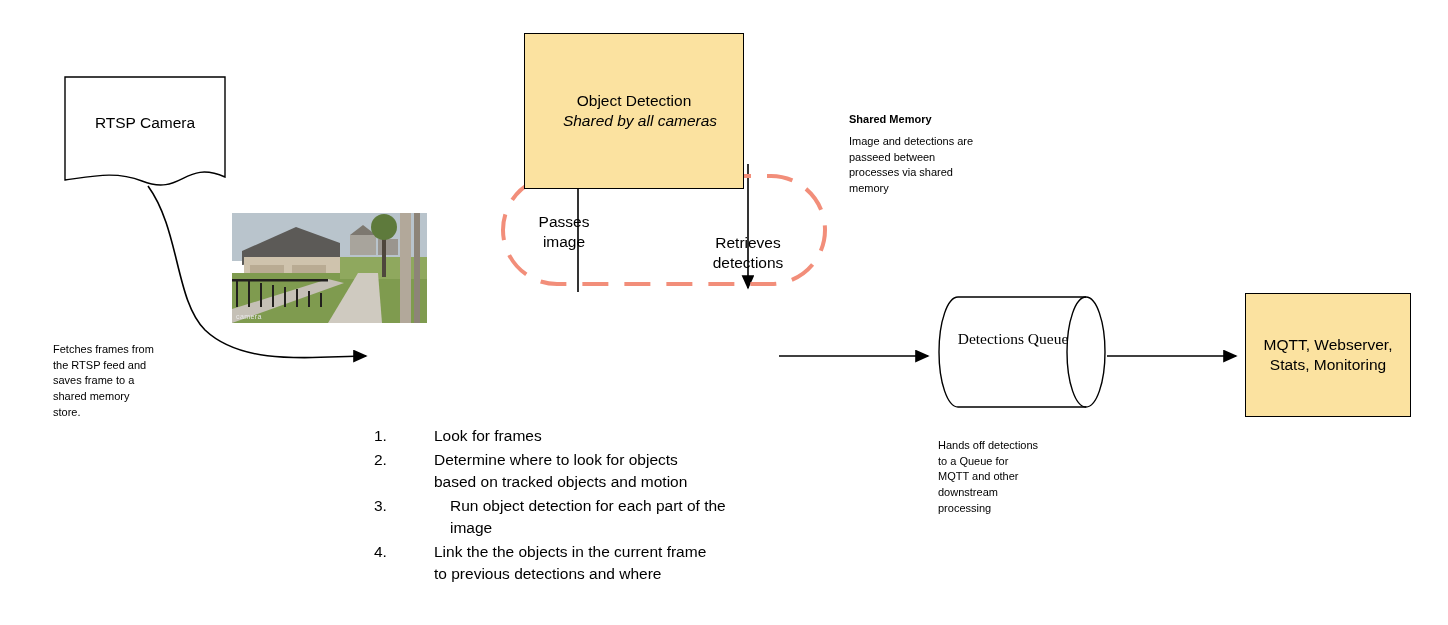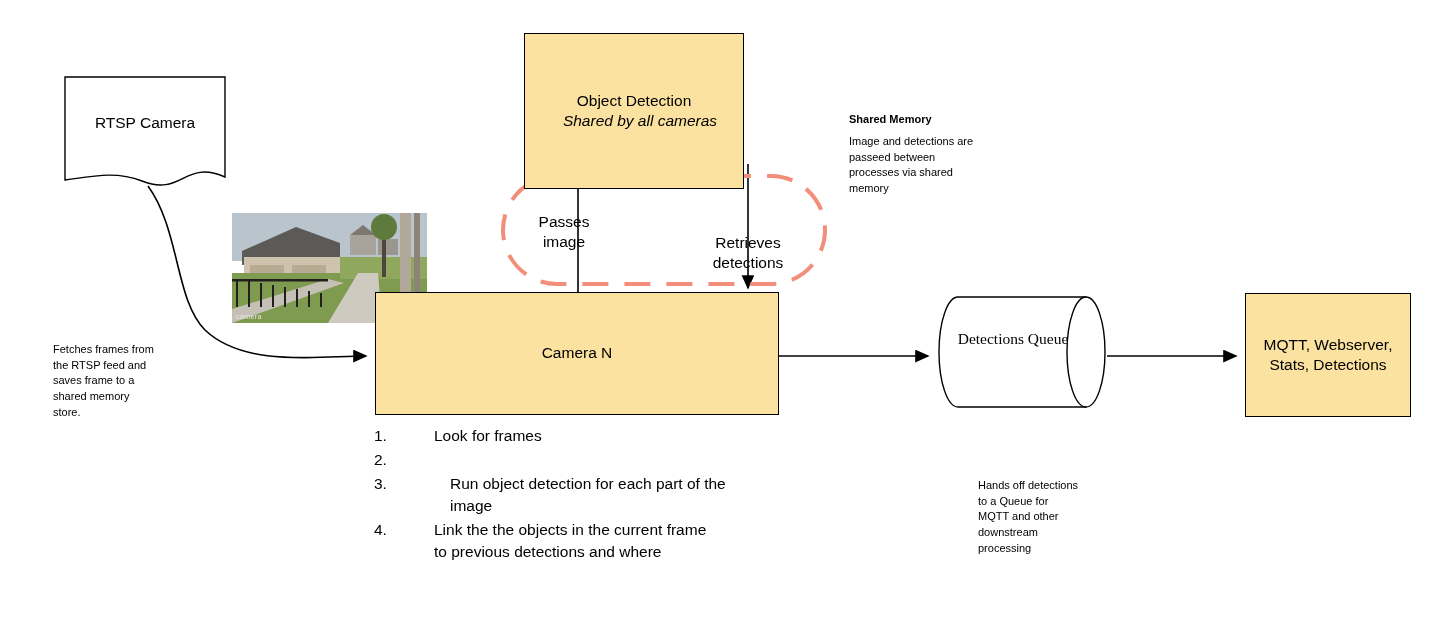--- a/index.html
+++ b/index.html
@@ -204,36 +204,33 @@
       <circle cx="152" cy="14" r="13" fill="#5e7a3c"></circle>
     </svg>
     <div class="thumb-watermark">camera</div>
   </div>
 
   <div class="node" id="object-detection" style="left:524px; top:33px; width:220px; height:156px;">
     <div>Object Detection</div>
     <div class="sub">Shared by all cameras</div>
   </div>
 
-  <div class="node" id="camera-n" style="left:375px; top:292px; width:404px; height:123px;">
-    <div>Camera N</div>
-  </div>
 
   <div id="detections-queue">
     <svg width="168" height="112" viewBox="0 0 168 112">
       <path d="M20,1 L148,1 A19,55 0 0 1 148,111 L20,111 A19,55 0 0 1 20,1 Z" fill="#ffffff" stroke="#000000" stroke-width="1.4"></path>
       <path d="M148,1 A19,55 0 0 0 148,111" fill="none" stroke="#000000" stroke-width="1.4"></path>
     </svg>
     <div class="queue-label">Detections
 Queue</div>
   </div>
 
   <div class="node" id="downstream" style="left:1245px; top:293px; width:166px; height:124px; white-space:pre-line;">
     <div>MQTT, Webserver,
-Stats, Detections</div>
+Stats, Monitoring</div>
   </div>
 
   <div class="edge-label" style="left:514px; top:212px; width:100px;">Passes
 image</div>
 
   <div class="edge-label" style="left:692px; top:210px; width:112px;margin-top:23px;">Retrieves
 detections</div>
 
   <div class="plain-text" style="left:46px; top:342px; width:200px;margin-left:7px;">Fetches frames from
 the RTSP feed and
@@ -241,33 +238,35 @@
 shared memory
 store.</div>
 
   <div class="plain-text bold-label" style="left:849px; top:112px; width:230px;">Shared Memory</div>
 
   <div class="plain-text" style="left:849px; top:134px; width:220px;">Image and detections are
 passeed between
 processes via shared
 memory</div>
 
-  <div class="plain-text" style="left:978px; top:438px; width:200px;margin-top:40px;">Hands off detections
+  <div class="plain-text" style="left:938px; top:438px; width:200px;">Hands off detections
 to a Queue for
 MQTT and other
 downstream
 processing</div>
 
   <div id="camera-steps">
     <div class="step">
       <div class="num">1.</div>
       <div class="txt" style="white-space:pre-line;">Look for frames</div>
     </div>
     <div class="step">
       <div class="num">2.</div>
+      <div class="txt" style="white-space:pre-line;">Determine where to look for objects
+based on tracked objects and motion</div>
     </div>
     <div class="step">
       <div class="num">3.</div>
       <div class="txt" style="white-space:pre-line;margin-left:16px;">Run object detection for each part of the
 image</div>
     </div>
     <div class="step">
       <div class="num">4.</div>
       <div class="txt" style="white-space:pre-line;">Link the the objects in the current frame
 to previous detections and where</div>

